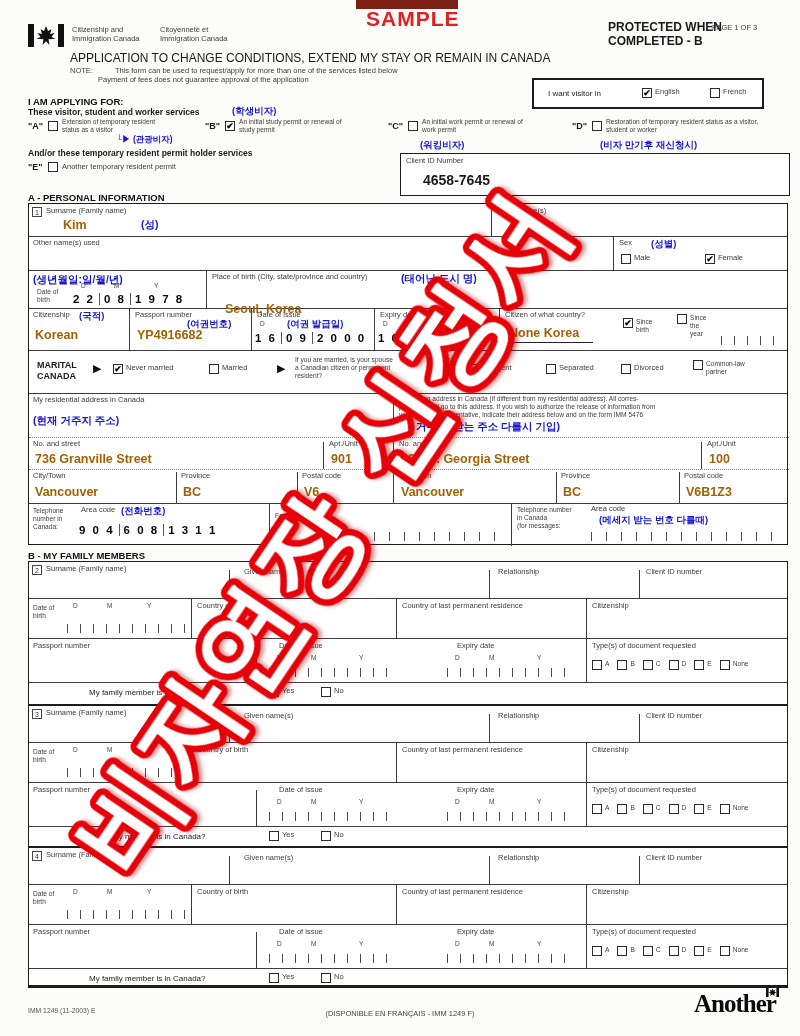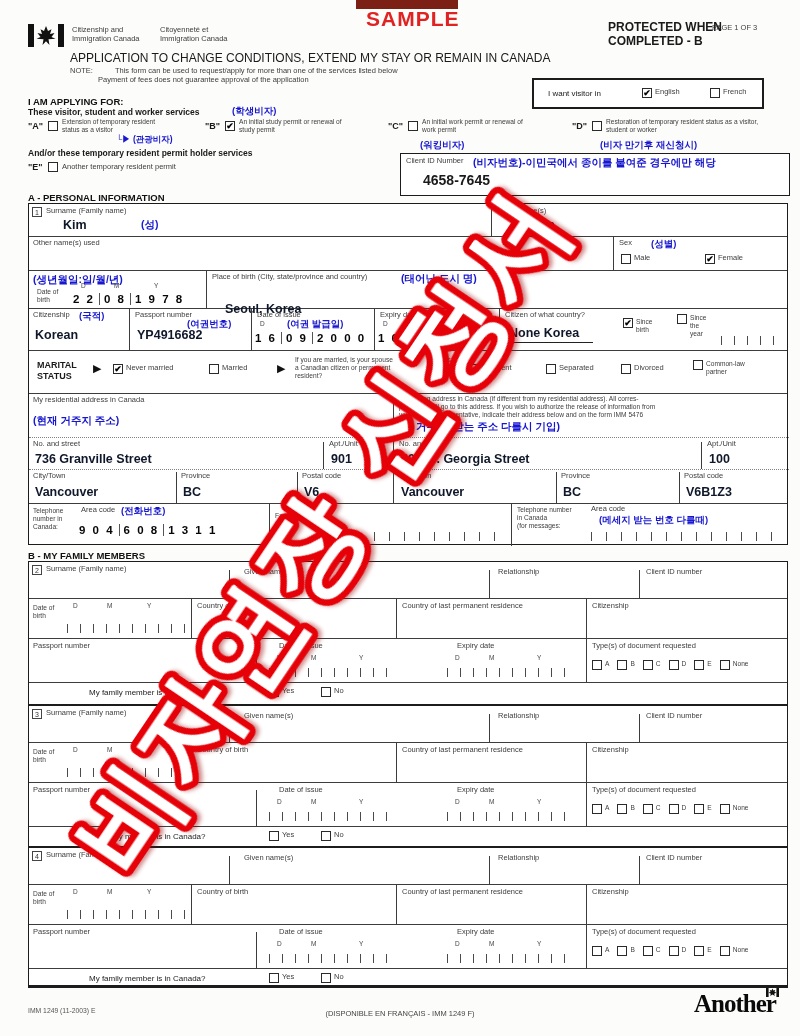--- a/index.html
+++ b/index.html
@@ -2,21 +2,21 @@
 <html><head>
 <meta charset="utf-8">
 <style>
 *{box-sizing:border-box;margin:0;padding:0}
 html,body{width:800px;height:1036px}
 body{position:relative;font-family:"Liberation Sans",sans-serif;background:#fcfcfa;color:#1a1a1a;overflow:hidden}
 .abs{position:absolute}
 .sl{font-size:7.5px;color:#3d3d3d;line-height:1.15;white-space:nowrap}
 .sl2{font-size:6.6px;color:#3d3d3d;line-height:1.18}
 .wrapsl{white-space:normal}
-.val{font-size:11.5px;font-weight:700;color:#0f172a;white-space:nowrap}
+.val{font-size:11.5px;font-weight:700;color:#a16207;white-space:nowrap}
 .kr{color:#1717cf;font-weight:700;font-size:9.5px;white-space:nowrap}
 .krs{font-size:8.5px}
 .krb{font-size:10.5px}
 .hd{font-weight:700;font-size:9.5px;color:#111;white-space:nowrap}
 .cb{width:10px;height:10px;border:1.3px solid #2a2a2a;background:#fff;display:inline-flex;align-items:center;justify-content:center;font-size:9px;font-weight:700;color:#000;line-height:1;flex:none}
 .cbrow{display:inline-flex;align-items:flex-start;gap:3px}
 .numbox{width:10px;height:10px;border:1px solid #444;display:flex;align-items:center;justify-content:center;font-size:7px;color:#333;background:#fff}
 .vline{position:absolute;width:1px;background:#3c3c3c}
 .hline{position:absolute;height:1px;background:#3c3c3c;left:0;right:0}
 .dotline{position:absolute;height:0;border-top:1px dotted #808080;left:0;right:0}
@@ -109,21 +109,20 @@
 
 <div class="abs" style="left:28px;top:148px;font-size:8.5px;font-weight:700">And/or these temporary resident permit holder services</div>
 <div class="abs" style="left:28px;top:161px;width:220px">
   <span class="abs" style="left:0;top:1px;font-size:9px;font-weight:700">"E"</span>
   <span class="cb abs" style="left:20px;top:1px"></span>
   <span class="sl abs" style="left:34px;top:2px">Another temporary resident permit</span>
 </div>
 
 <div class="abs box1" style="left:400px;top:153px;width:390px;height:43px">
   <span class="sl abs" style="left:5px;top:3px">Client ID Number</span>
-  <span class="kr krb abs" style="left:72px;top:2px">(비자번호)-이민국에서 종이를 붙여준 경우에만 해당</span>
   <span class="abs" style="left:22px;top:18px;font-size:14px;font-weight:700">4658-7645</span>
 </div>
 
 <div class="abs hd" style="left:28px;top:192px">A - PERSONAL INFORMATION</div>
 
 <div class="abs box1" style="left:28px;top:203px;width:760px;height:342px">
 
   <div class="hline" style="top:32px"></div>
   <div class="hline" style="top:66px"></div>
   <div class="hline" style="top:104px"></div>
@@ -197,21 +196,21 @@
     <span class="cb">✔</span>
     <span class="sl2"><span>Since</span><br><span>birth</span></span>
   </div>
   <div class="cbrow abs" style="left:648px;top:110px">
     <span class="cb"></span>
     <span class="sl2"><span>Since</span><br><span>the</span><br><span>year</span></span>
   </div>
   <div class="ticks tickwide" style="left:692px;top:132px;width:62px"></div>
 
   <span class="abs" style="left:8px;top:156px;font-size:9px;font-weight:700;line-height:1.2">
-    <span>MARITAL</span><br><span>STATUS</span>
+    <span>MARITAL</span><br><span>CANADA</span>
   </span>
   <span class="abs arrow" style="left:64px;top:158px">▶</span>
   <div class="cbrow abs" style="left:84px;top:160px">
     <span class="cb">✔</span>
     <span class="sl">Never married</span>
   </div>
   <div class="cbrow abs" style="left:180px;top:160px">
     <span class="cb"></span>
     <span class="sl">Married</span>
   </div>

